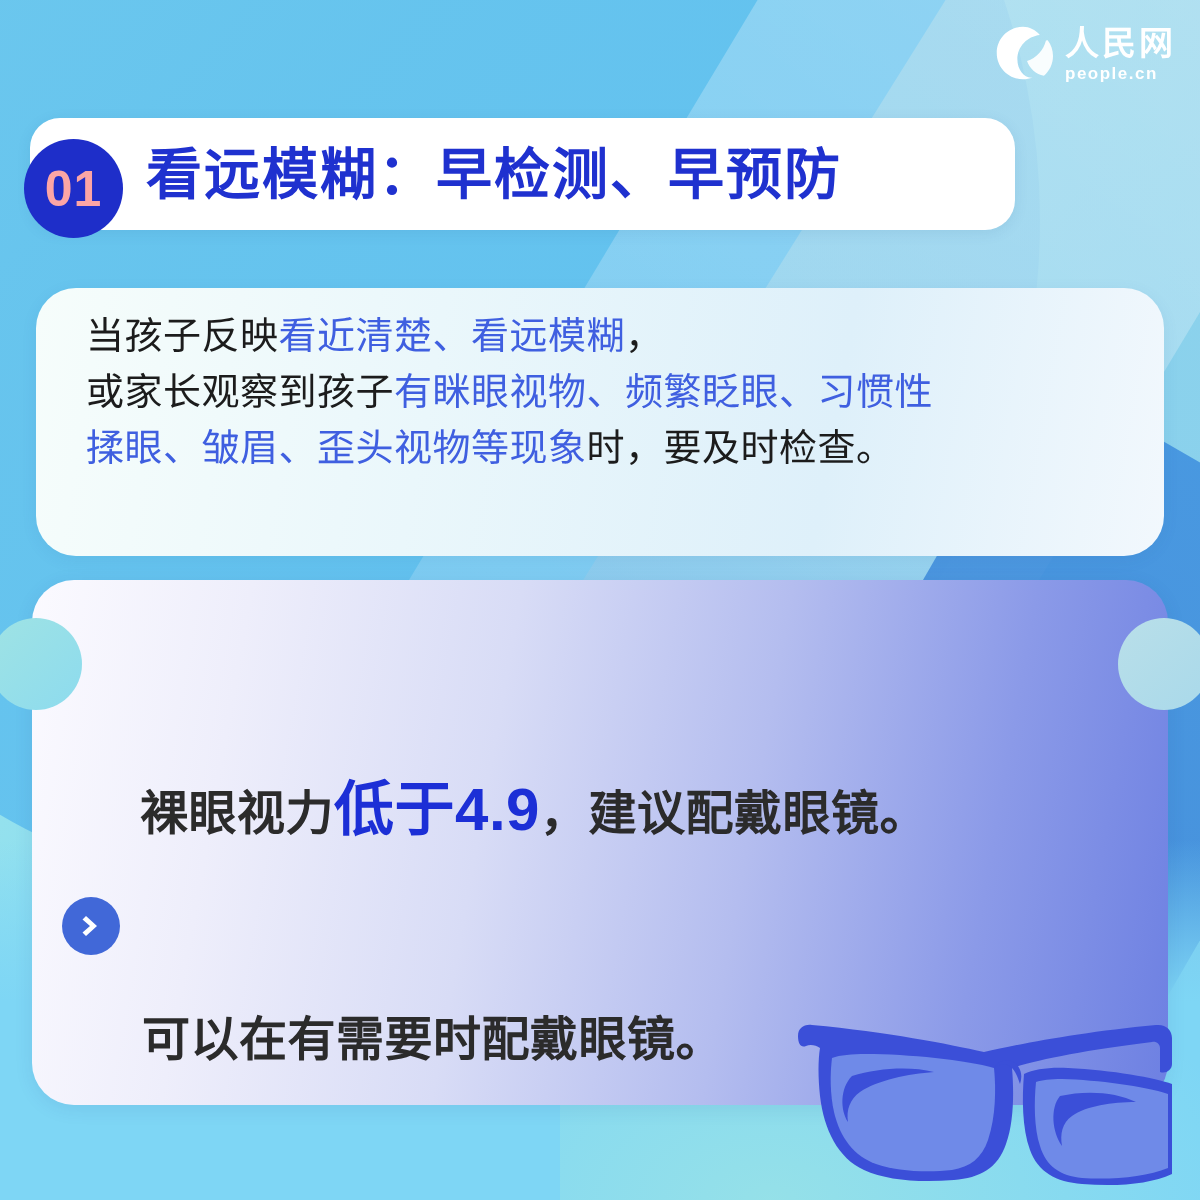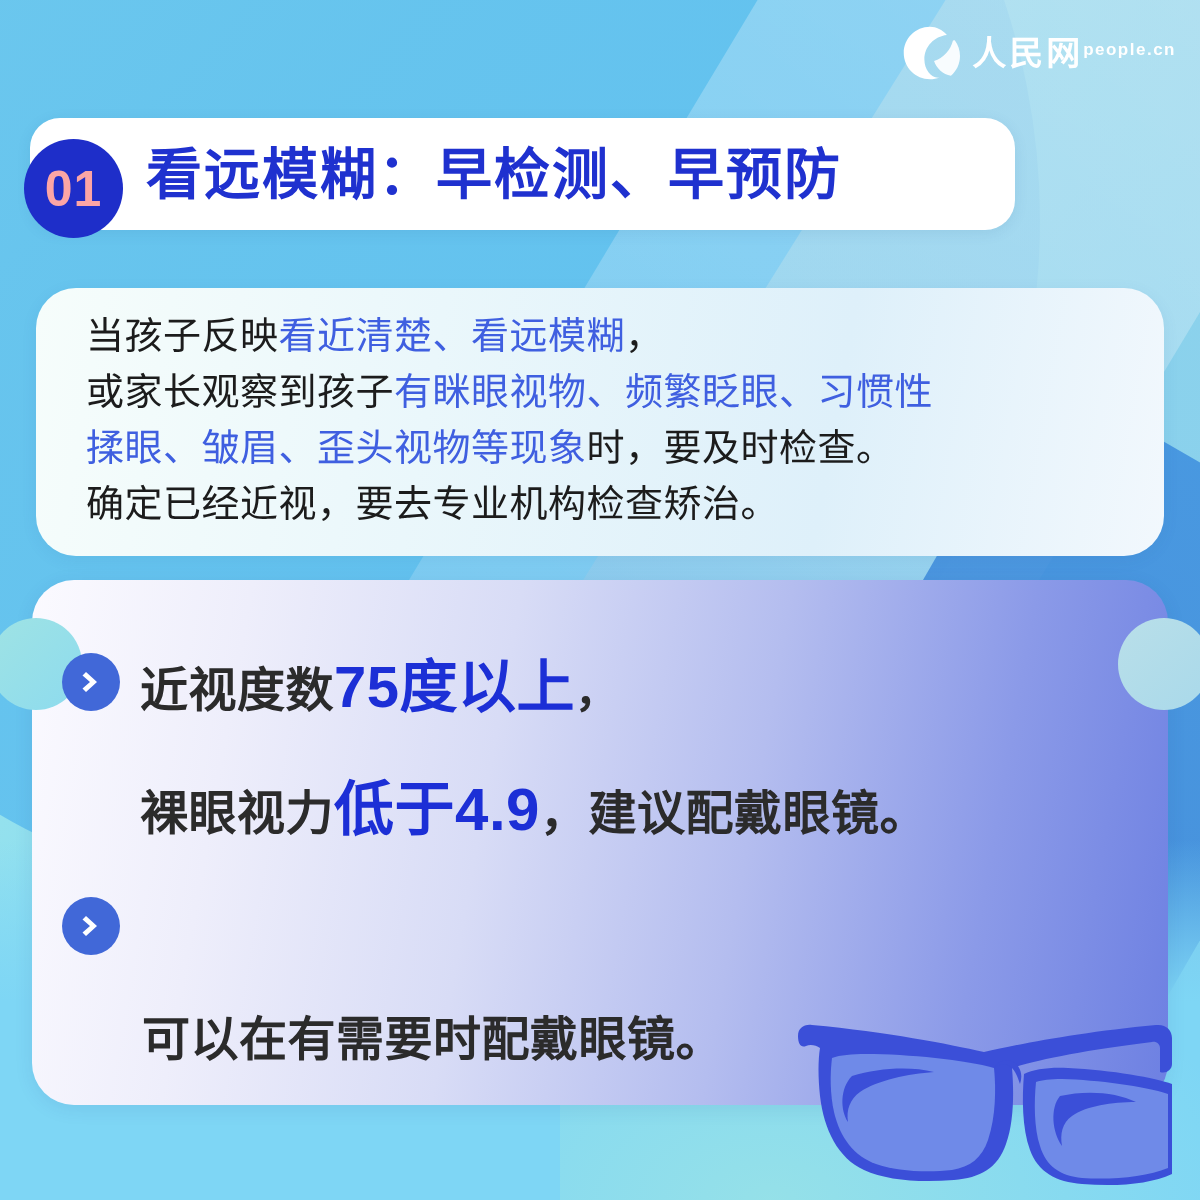--- a/index.html
+++ b/index.html
@@ -124,21 +124,21 @@
   .logo {
     position: absolute;
     right: 24px;
     top: 24px;
     display: flex;
     align-items: center;
     gap: 12px;
     z-index: 5;
   }
   .logo-mark { width: 60px; height: 60px; flex: 0 0 60px; }
-  .logo-words { display: flex; flex-direction: row; line-height: 1; }
+  .logo-words { display: flex; flex-direction: column; line-height: 1; }
   .logo-cn {
     color: #ffffff;
     font-size: 34px;
     font-weight: 700;
     letter-spacing: 3px;
     font-family: "Liberation Serif", "DejaVu Serif", serif;
   }
   .logo-en {
     color: #ffffff;
     font-size: 17px;
@@ -297,35 +297,24 @@
   <div class="title-text">看远模糊：早检测、早预防</div>
 
   <div class="para-card">
     <div class="notch notch-left"></div>
     <div class="notch notch-right"></div>
   </div>
   <div class="para-text" id="para-text">
       <div class="para-line"><span>当孩子反映</span><span class="hl">看近清楚、看远模糊</span><span>，</span></div>
       <div class="para-line"><span>或家长观察到孩子</span><span class="hl">有眯眼视物、频繁眨眼、习惯性</span></div>
       <div class="para-line"><span class="hl">揉眼、皱眉、歪头视物等现象</span><span>时，要及时检查。</span></div>
-      <div class="para-line"><span>确定已经近视，要去专业机构检查矫治。</span></div>
     </div>
 
   <div class="bullet-card"></div>
 
-  <div class="bullet-row" id="row-a">
-    <span class="chev">
-      <svg width="30" height="30" viewBox="0 0 30 30">
-        <path d="M10 5 L21 15 L10 25 L6.5 21.5 L14 15 L6.5 8.5 Z" fill="#ffffff"></path>
-      </svg>
-    </span>
-    <span class="bullet-head">
-      <span>近视度数</span><span class="big">75度以上</span><span class="comma">，</span>
-    </span>
-  </div>
 
   <div class="bullet-sub" id="sub-a">
     <span>裸眼视力</span><span class="big">低于4.9</span><span>，建议配戴眼镜。</span>
   </div>
 
   <div class="bullet-row" id="row-b">
     <span class="chev">
       <svg width="30" height="30" viewBox="0 0 30 30">
         <path d="M10 5 L21 15 L10 25 L6.5 21.5 L14 15 L6.5 8.5 Z" fill="#ffffff"></path>
       </svg>

